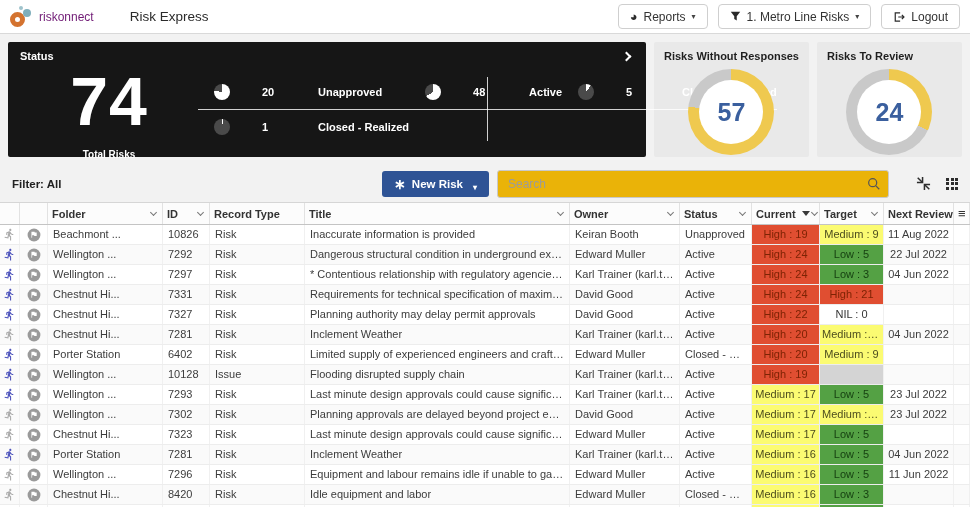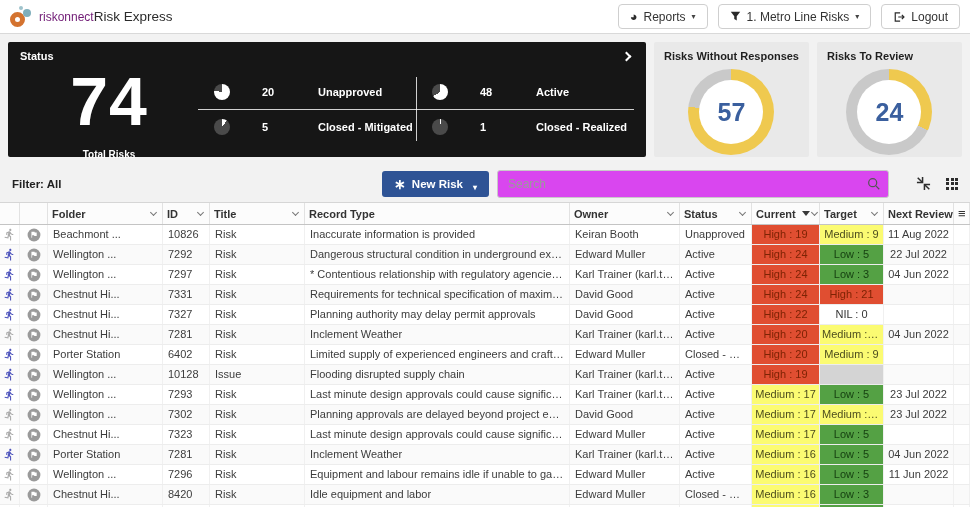--- a/index.html
+++ b/index.html
@@ -18,41 +18,41 @@
   
   .topbar{height:34px;background:#fff;border-bottom:1px solid #d9d9d9;
           display:flex;align-items:center;padding:0 10px}
   .brand{display:flex;align-items:center;gap:5px}
   .logo{position:relative;width:24px;height:22px;flex:none}
   .logo .big{position:absolute;left:0;bottom:1px;width:15px;height:15px;border-radius:50%;
              background:#fff;border:5px solid #D4732F}
   .logo .mid{position:absolute;left:13px;top:3px;width:8px;height:8px;border-radius:50%;background:#7FAFBC}
   .logo .dot{position:absolute;left:9px;top:0;width:4px;height:4px;border-radius:50%;background:#9fc3cc}
   .brand-text{font-size:12px;color:#701a75}
-  .app-title{font-size:13.5px;color:#2b2b2b;}
+  .app-title{font-size:13.5px;color:#2b2b2b;margin-left:36px}
   .topbar-actions{margin-left:auto;display:flex;gap:10px}
   .tb-btn{display:flex;align-items:center;gap:6px;height:25px;padding:0 11px;background:#fff;
           border:1px solid #cfcfcf;border-radius:4px;font-size:12px;color:#333;cursor:pointer;
           font-family:"Liberation Sans",sans-serif}
   .tb-btn .pie-glyph{font-size:13px;line-height:1;color:#2b2b2b}
   .tb-btn .caret{font-size:8px;color:#444}
   .tb-btn svg{display:block}
 
   
   .band{height:131px;background:#f2f2f2;display:flex;gap:8px;padding:8px}
   .status-panel{width:638px;flex:none;background:#161616;border-radius:2px;color:#fff;padding:8px 12px;position:relative}
   .status-head{display:flex;justify-content:space-between;align-items:center}
   .status-title{font-size:11px;font-weight:bold}
   .status-chevron{width:7px;height:7px;border-top:2px solid #fff;border-right:2px solid #fff;
                   transform:rotate(45deg);margin-right:4px;cursor:pointer}
   .status-body{display:flex;margin-top:0}
   .total-wrap{width:178px;flex:none;text-align:center;padding-top:4px}
   .total-num{font-size:68px;font-weight:bold;line-height:1.05;letter-spacing:1px}
   .total-label{font-size:10px;font-weight:bold;margin-top:12px}
-  .stats{flex:1;position:relative;display:grid;grid-template-columns:1fr 1fr;grid-auto-rows:35px;margin-top:12px;align-self:flex-start}
+  .stats{flex:1;position:relative;display:grid;grid-template-columns:1fr 1fr 1fr;grid-auto-rows:35px;margin-top:12px;align-self:flex-start}
   .stats::before{content:"";position:absolute;left:50%;top:3px;bottom:3px;width:1px;background:rgba(255,255,255,.8)}
   .stats::after{content:"";position:absolute;left:0;right:0;top:50%;height:1px;background:rgba(255,255,255,.8)}
   .stat{display:flex;align-items:center;font-size:11px;font-weight:bold;padding-left:16px}
   .stat-pie{width:16px;height:16px;border-radius:50%;flex:none}
   .stat-count{margin-left:32px;width:44px}
   .stat-label{margin-left:12px;white-space:nowrap}
 
   .gauge-card{flex:1;background:#e9e9e9;border-radius:2px;padding:8px 10px;cursor:pointer}
   .gauge-title{font-size:11px;font-weight:bold;color:#1f1f1f;white-space:nowrap}
   .donut{width:86px;height:86px;margin:7px auto 0;position:relative}
@@ -65,21 +65,21 @@
   .toolbar{height:38px;background:#f2f2f2;display:flex;align-items:center;padding:0 12px;
            border-bottom:1px solid #d6d6d6}
   .filter-label{font-size:11.5px;font-weight:bold;color:#222}
   .new-risk{margin-left:auto;height:26px;background:var(--accent-blue);color:#fff;border:none;
             border-radius:3px;font-size:11.5px;font-weight:bold;display:flex;align-items:center;
             padding:0 12px;cursor:pointer;font-family:"Liberation Sans",sans-serif}
   .new-risk .star{font-size:14px;margin-right:6px;line-height:1}
   .new-risk .nr-caret{font-size:8px;margin-left:10px;align-self:flex-end;padding-bottom:5px}
   .search-box{position:relative;width:392px;margin-left:8px}
   .search-box input{width:100%;height:28px;border:1px solid #c9c9c9;border-radius:3px;
-                    padding:0 30px 0 10px;font-size:12px;color:#333;background:#d946ef;
+                    padding:0 30px 0 10px;font-size:12px;color:#333;background:#eab308;
                     font-family:"Liberation Sans",sans-serif}
   .search-box input::placeholder{color:#9b9b9b}
   .search-glyph{position:absolute;right:8px;top:7px}
   .view-icons{display:flex;align-items:center;gap:15px;margin-left:27px;margin-right:0}
   .grid-dots{display:grid;grid-template-columns:repeat(3,3px);grid-auto-rows:3px;gap:1.5px;cursor:pointer}
   .grid-dots i{background:#2d2d2d}
   .collapse-ic{cursor:pointer}
 
   
   .grid{background:#fff;height:304px;overflow:hidden}
@@ -244,26 +244,26 @@
       <span>Folder</span>
         <span class="sp"></span>
         <span class="fchev"></span>
     </div>
     <div class="th">
       <span>ID</span>
         <span class="sp"></span>
         <span class="fchev"></span>
     </div>
     <div class="th">
+      <span>Record Type</span>
+    </div>
+    <div class="th">
       <span>Title</span>
         <span class="sp"></span>
         <span class="fchev"></span>
-    </div>
-    <div class="th">
-      <span>Record Type</span>
     </div>
     <div class="th">
       <span>Owner</span>
         <span class="sp"></span>
         <span class="fchev"></span>
     </div>
     <div class="th">
       <span>Status</span>
         <span class="sp"></span>
         <span class="fchev"></span>

